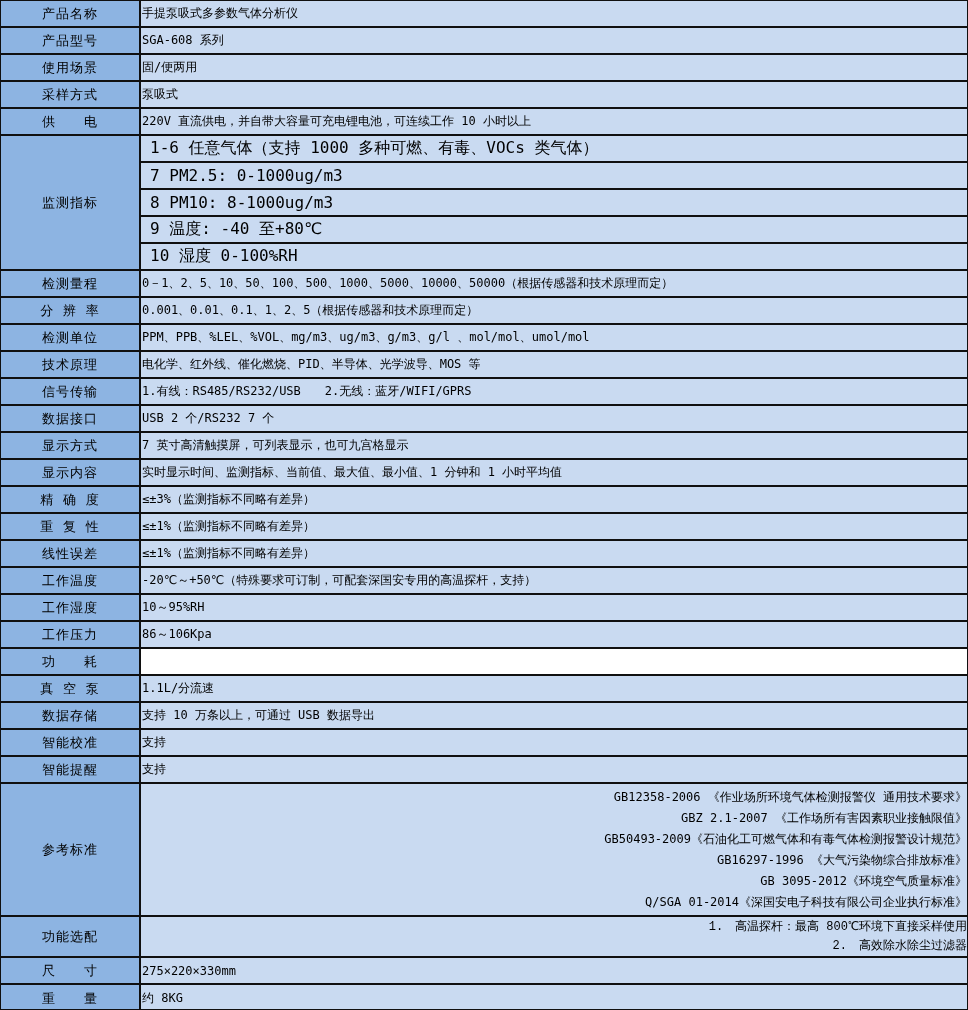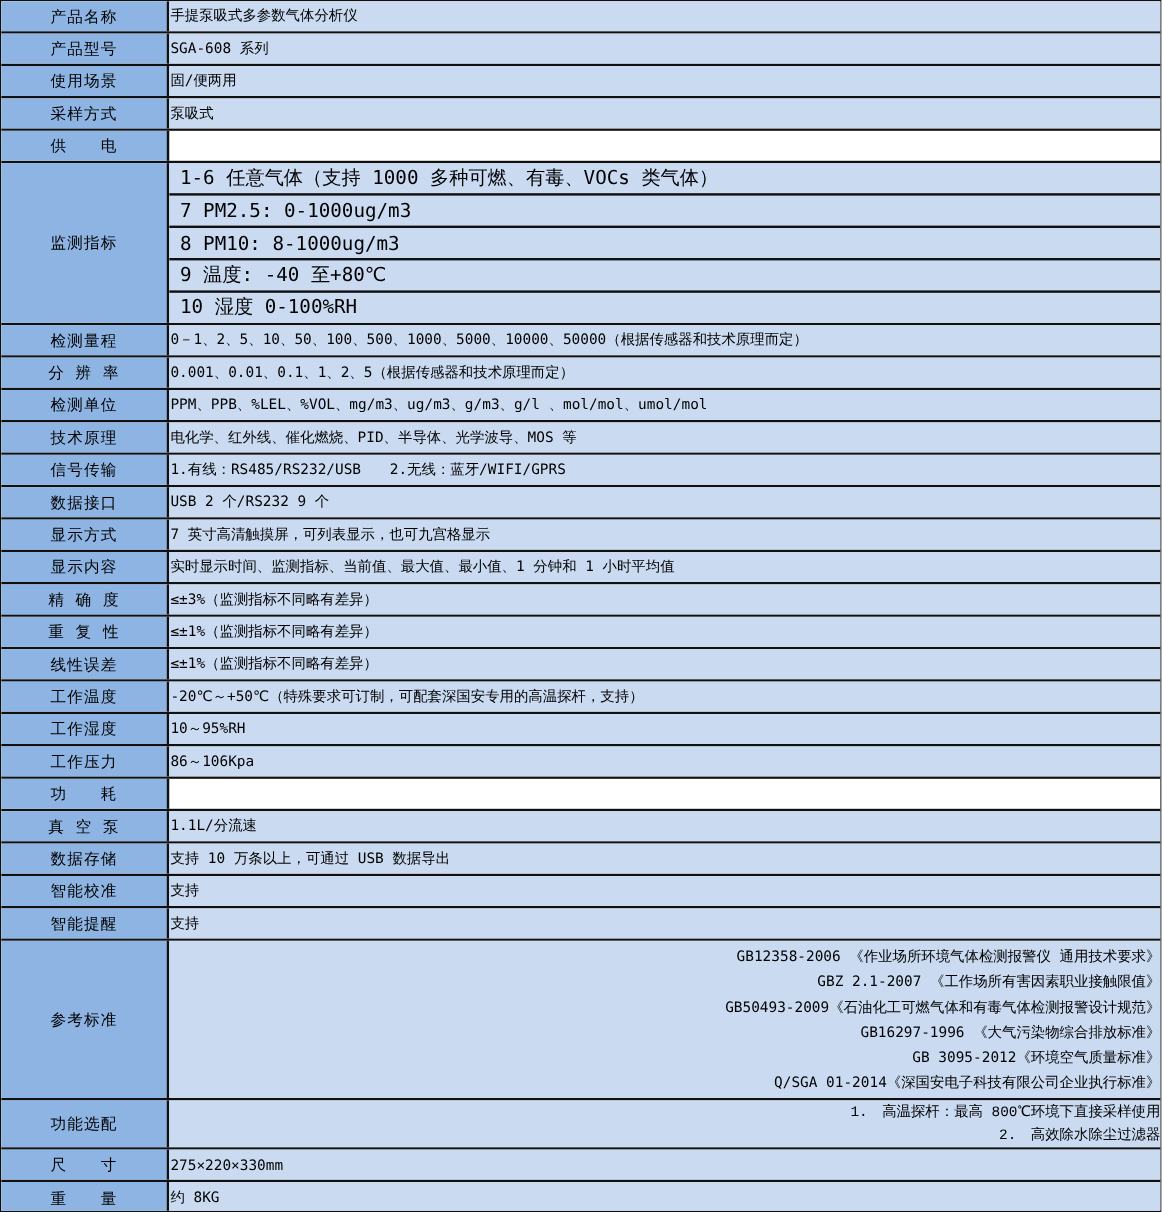--- a/index.html
+++ b/index.html
@@ -104,20 +104,21 @@
     <div class="value">固/便两用</div>
   </div>
 
   <div class="row">
     <div class="label">采样方式</div>
     <div class="value">泵吸式</div>
   </div>
 
   <div class="row">
     <div class="label">供　　电</div>
+    <div class="value">220V 直流供电，并自带大容量可充电锂电池，可连续工作 10 小时以上</div>
   </div>
 
   <div class="row h-monitor">
     <div class="label">监测指标</div>
     <div class="value multi">
       <div class="subrow">1-6 任意气体（支持 1000 多种可燃、有毒、VOCs 类气体）</div>
       <div class="subrow">7 PM2.5: 0-1000ug/m3</div>
       <div class="subrow">8 PM10: 8-1000ug/m3</div>
       <div class="subrow">9 温度: -40 至+80℃</div>
       <div class="subrow">10 湿度 0-100%RH</div>
@@ -144,21 +145,21 @@
     <div class="value">电化学、红外线、催化燃烧、PID、半导体、光学波导、MOS 等</div>
   </div>
 
   <div class="row">
     <div class="label">信号传输</div>
     <div class="value">1.有线：RS485/RS232/USB　　2.无线：蓝牙/WIFI/GPRS</div>
   </div>
 
   <div class="row">
     <div class="label">数据接口</div>
-    <div class="value">USB 2 个/RS232 9 个</div>
+    <div class="value">USB 2 个/RS232 7 个</div>
   </div>
 
   <div class="row">
     <div class="label">显示方式</div>
     <div class="value">7 英寸高清触摸屏，可列表显示，也可九宫格显示</div>
   </div>
 
   <div class="row">
     <div class="label">显示内容</div>
     <div class="value">实时显示时间、监测指标、当前值、最大值、最小值、1 分钟和 1 小时平均值</div>

